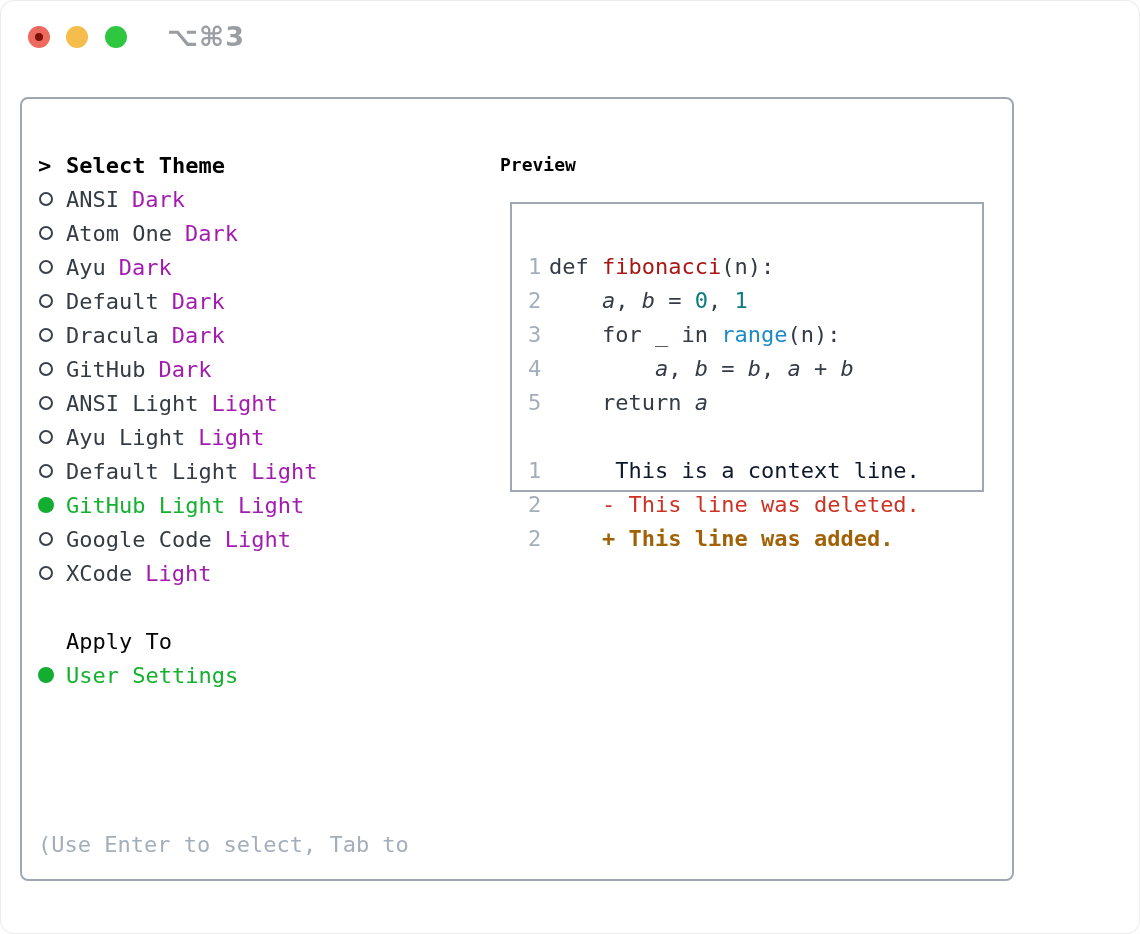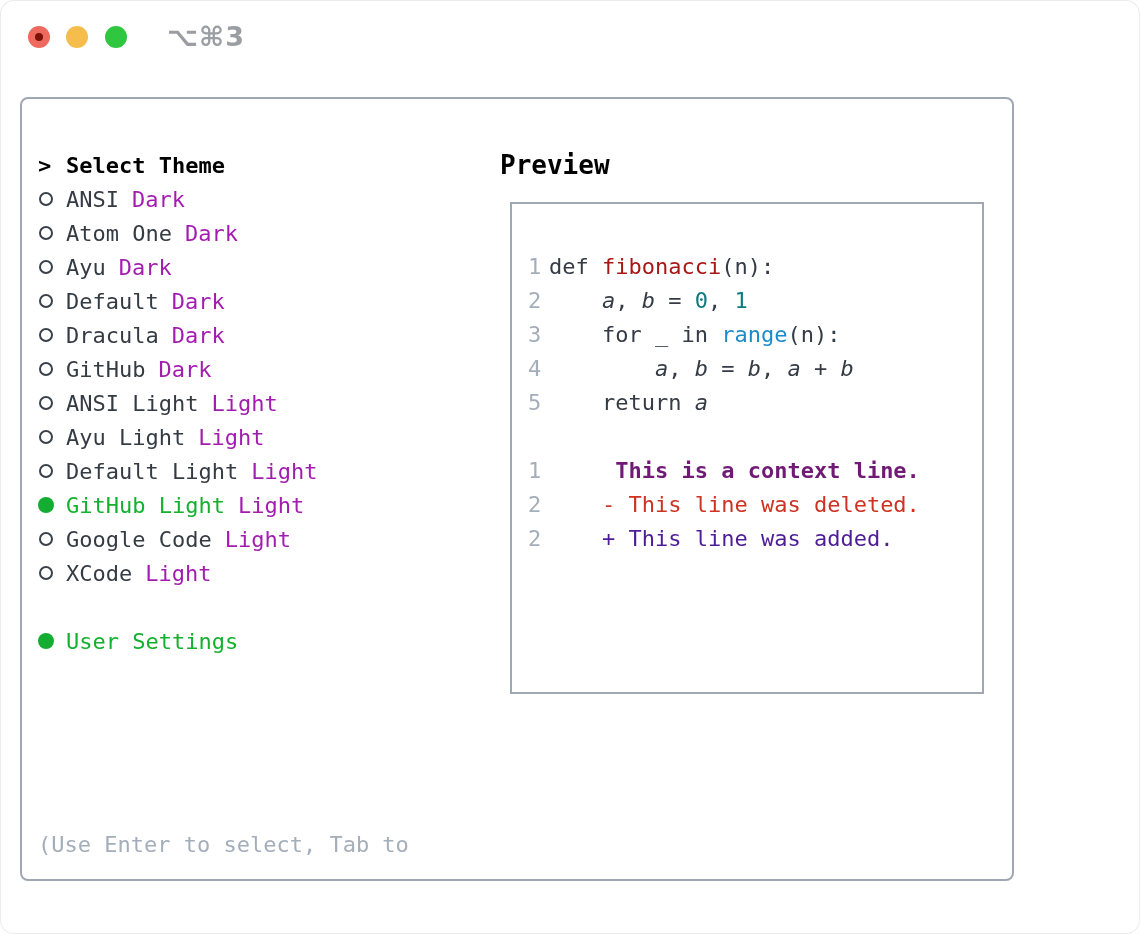--- a/index.html
+++ b/index.html
@@ -32,33 +32,33 @@
   .radio.sel{width:16px;height:16px;border:none;background:#12ad31;margin-left:0;}
   .header-label{font-weight:bold;color:#000;}
   .apply-label{color:#050505;}
   .t-name{color:#343b43;}
   .t-name.sel{color:#13b12e;}
   .t-var{color:#a21caf;margin-left:13px;}
   .hint{position:absolute;left:16px;top:661px;font-size:22px;line-height:34px;color:#a4aebb;white-space:pre;}
 
   
   .preview-title{position:absolute;left:478px;top:49px;height:34px;line-height:34px;
-                 font-size:26px;font-weight:bold;color:#000;}
-  .preview-box{position:absolute;left:488px;top:103px;width:474px;height:492px;border:2px solid #9fa8b2;background:#fff;}
+                 font-size:18px;font-weight:bold;color:#000;}
+  .preview-box{position:absolute;left:488px;top:103px;width:474px;height:290px;border:2px solid #9fa8b2;background:#fff;}
   .code-rows{position:absolute;left:16px;top:46px;}
   .code-row{height:34px;line-height:34px;font-size:22px;white-space:pre;color:#343b45;}
   .ln{display:inline-block;width:14px;margin-right:7px;color:#a4aebb;}
   .seg-code{color:#343b45;}
   .seg-func{color:#a81715;}
   .seg-num{color:#0b7c80;}
   .seg-builtin{color:#1e8bc9;}
   .seg-var{color:#343b45;font-style:italic;}
-  .seg-context{color:#701a75;font-weight:bold;}
+  .seg-context{color:#0f172a;}
   .seg-deleted{color:#cd3222;}
-  .seg-added{color:#4c1d95;}
+  .seg-added{color:#a16207;font-weight:bold;}
 </style>
 </head>
 <body>
 
 <div class="window">
   <div class="titlebar">
     <span class="light red">
         <span class="dot"></span>
       </span>
     <span class="light yellow"></span>
@@ -75,20 +75,21 @@
         <div class="row"><span class="marker"><span class="radio"></span></span><span class="t-name">Default</span><span class="t-var">Dark</span></div>
         <div class="row"><span class="marker"><span class="radio"></span></span><span class="t-name">Dracula</span><span class="t-var">Dark</span></div>
         <div class="row"><span class="marker"><span class="radio"></span></span><span class="t-name">GitHub</span><span class="t-var">Dark</span></div>
         <div class="row"><span class="marker"><span class="radio"></span></span><span class="t-name">ANSI Light</span><span class="t-var">Light</span></div>
         <div class="row"><span class="marker"><span class="radio"></span></span><span class="t-name">Ayu Light</span><span class="t-var">Light</span></div>
         <div class="row"><span class="marker"><span class="radio"></span></span><span class="t-name">Default Light</span><span class="t-var">Light</span></div>
         <div class="row"><span class="marker"><span class="radio sel"></span></span><span class="t-name sel">GitHub Light</span><span class="t-var">Light</span></div>
         <div class="row"><span class="marker"><span class="radio"></span></span><span class="t-name">Google Code</span><span class="t-var">Light</span></div>
         <div class="row"><span class="marker"><span class="radio"></span></span><span class="t-name">XCode</span><span class="t-var">Light</span></div>
         <div class="row"></div>
+        <div class="row"><span class="marker"></span><span class="apply-label">Apply To</span></div>
         <div class="row"><span class="marker"><span class="radio sel"></span></span><span class="t-name sel">User Settings</span></div>
       </div>
 
     <div class="hint">
       <div>(Use Enter to select, Tab to</div>
       <div>change focus)</div>
     </div>
 
     <div class="preview-title">Preview</div>
     <div class="preview-box">

